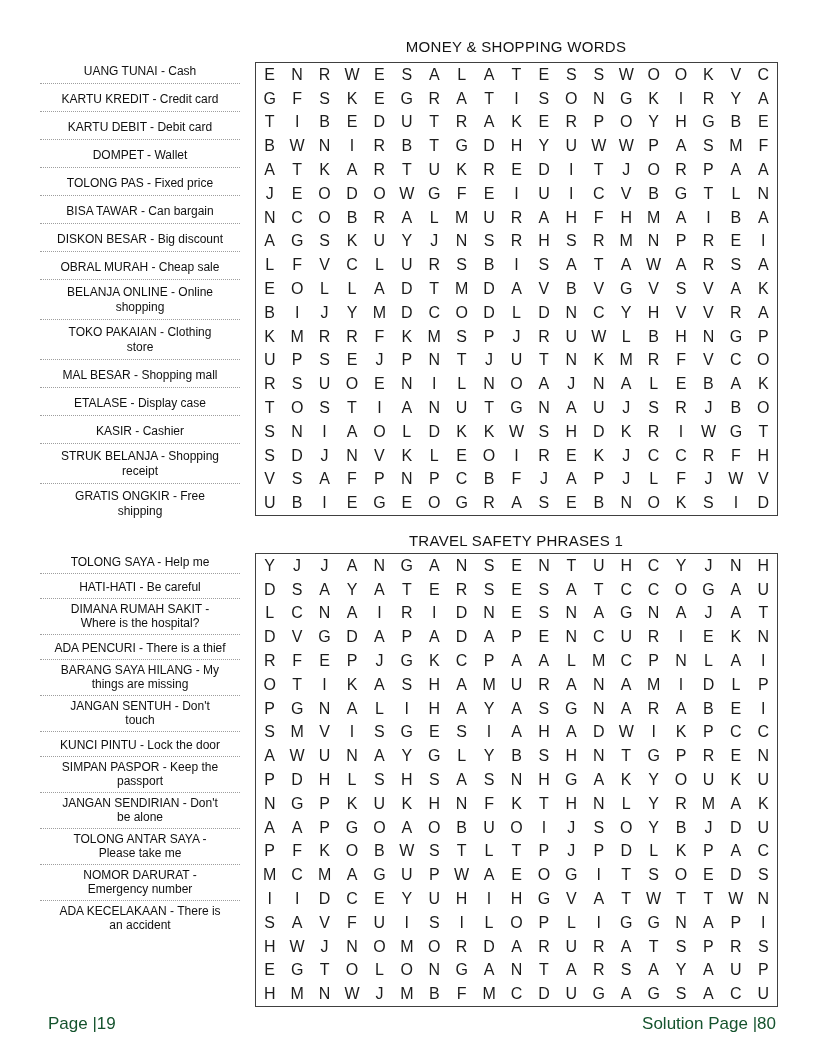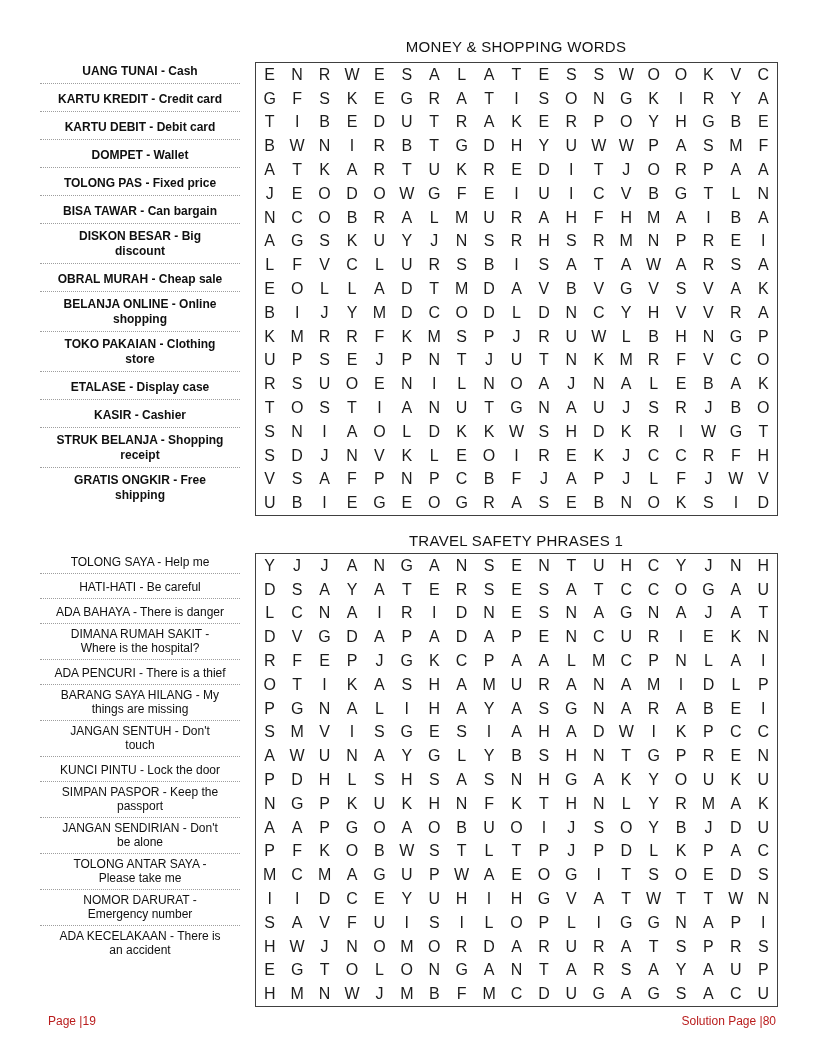--- a/index.html
+++ b/index.html
@@ -41,25 +41,25 @@
   }
   #wordlist1 { top:56px; }
   #wordlist2 { top:549px; }
   .word-list li { border-bottom:1px dotted #9e9e9e; }
   .word-list li:last-child { border-bottom:none; }
   .word-list .wtext {
     display:inline-block; max-width:172px;
     font-size:12px; color:#101010;
   }
   #wordlist1 li { padding:4.5px 0; }
-  #wordlist1 .wtext { line-height:15px;font-weight:bold; }
+  #wordlist1 .wtext { line-height:15px; }
   #wordlist2 li { padding:3px 0; }
   #wordlist2 .wtext { line-height:14px; }
 
-  .footer-item { position:absolute; top:1014px; font-size:12px; color:#b91c1c; }
+  .footer-item { position:absolute; top:1014px; font-size:17px; color:#14532d; }
   .footer-left { left:48px; }
   .footer-right { right:40px; }
 </style>
 </head>
 <body>
 
 <div class="page">
 
   <section>
     <h2 class="puzzle-title" id="title1">MONEY &amp; SHOPPING WORDS</h2>
@@ -67,20 +67,21 @@
         <li><span class="wtext">UANG TUNAI - Cash</span></li>
         <li><span class="wtext">KARTU KREDIT - Credit card</span></li>
         <li><span class="wtext">KARTU DEBIT - Debit card</span></li>
         <li><span class="wtext">DOMPET - Wallet</span></li>
         <li><span class="wtext">TOLONG PAS - Fixed price</span></li>
         <li><span class="wtext">BISA TAWAR - Can bargain</span></li>
         <li><span class="wtext">DISKON BESAR - Big discount</span></li>
         <li><span class="wtext">OBRAL MURAH - Cheap sale</span></li>
         <li><span class="wtext">BELANJA ONLINE - Online shopping</span></li>
         <li><span class="wtext">TOKO PAKAIAN - Clothing store</span></li>
+        <li><span class="wtext">MAL BESAR - Shopping mall</span></li>
         <li><span class="wtext">ETALASE - Display case</span></li>
         <li><span class="wtext">KASIR - Cashier</span></li>
         <li><span class="wtext">STRUK BELANJA - Shopping receipt</span></li>
         <li><span class="wtext">GRATIS ONGKIR - Free shipping</span></li>
       </ul>
     <div class="grid-box" id="grid1">
         <div class="grid-cell">E</div>
         <div class="grid-cell">N</div>
         <div class="grid-cell">R</div>
         <div class="grid-cell">W</div>
@@ -442,21 +443,20 @@
         <div class="grid-cell">I</div>
         <div class="grid-cell">D</div>
       </div>
   </section>
 
   <section>
     <h2 class="puzzle-title" id="title2">TRAVEL SAFETY PHRASES 1</h2>
     <ul class="word-list" id="wordlist2">
         <li><span class="wtext">TOLONG SAYA - Help me</span></li>
         <li><span class="wtext">HATI-HATI - Be careful</span></li>
-        <li><span class="wtext">ADA BAHAYA - There is danger</span></li>
         <li><span class="wtext">DIMANA RUMAH SAKIT - Where is the hospital?</span></li>
         <li><span class="wtext">ADA PENCURI - There is a thief</span></li>
         <li><span class="wtext">BARANG SAYA HILANG - My things are missing</span></li>
         <li><span class="wtext">JANGAN SENTUH - Don't touch</span></li>
         <li><span class="wtext">KUNCI PINTU - Lock the door</span></li>
         <li><span class="wtext">SIMPAN PASPOR - Keep the passport</span></li>
         <li><span class="wtext">JANGAN SENDIRIAN - Don't be alone</span></li>
         <li><span class="wtext">TOLONG ANTAR SAYA - Please take me</span></li>
         <li><span class="wtext">NOMOR DARURAT - Emergency number</span></li>
         <li><span class="wtext">ADA KECELAKAAN - There is an accident</span></li>

